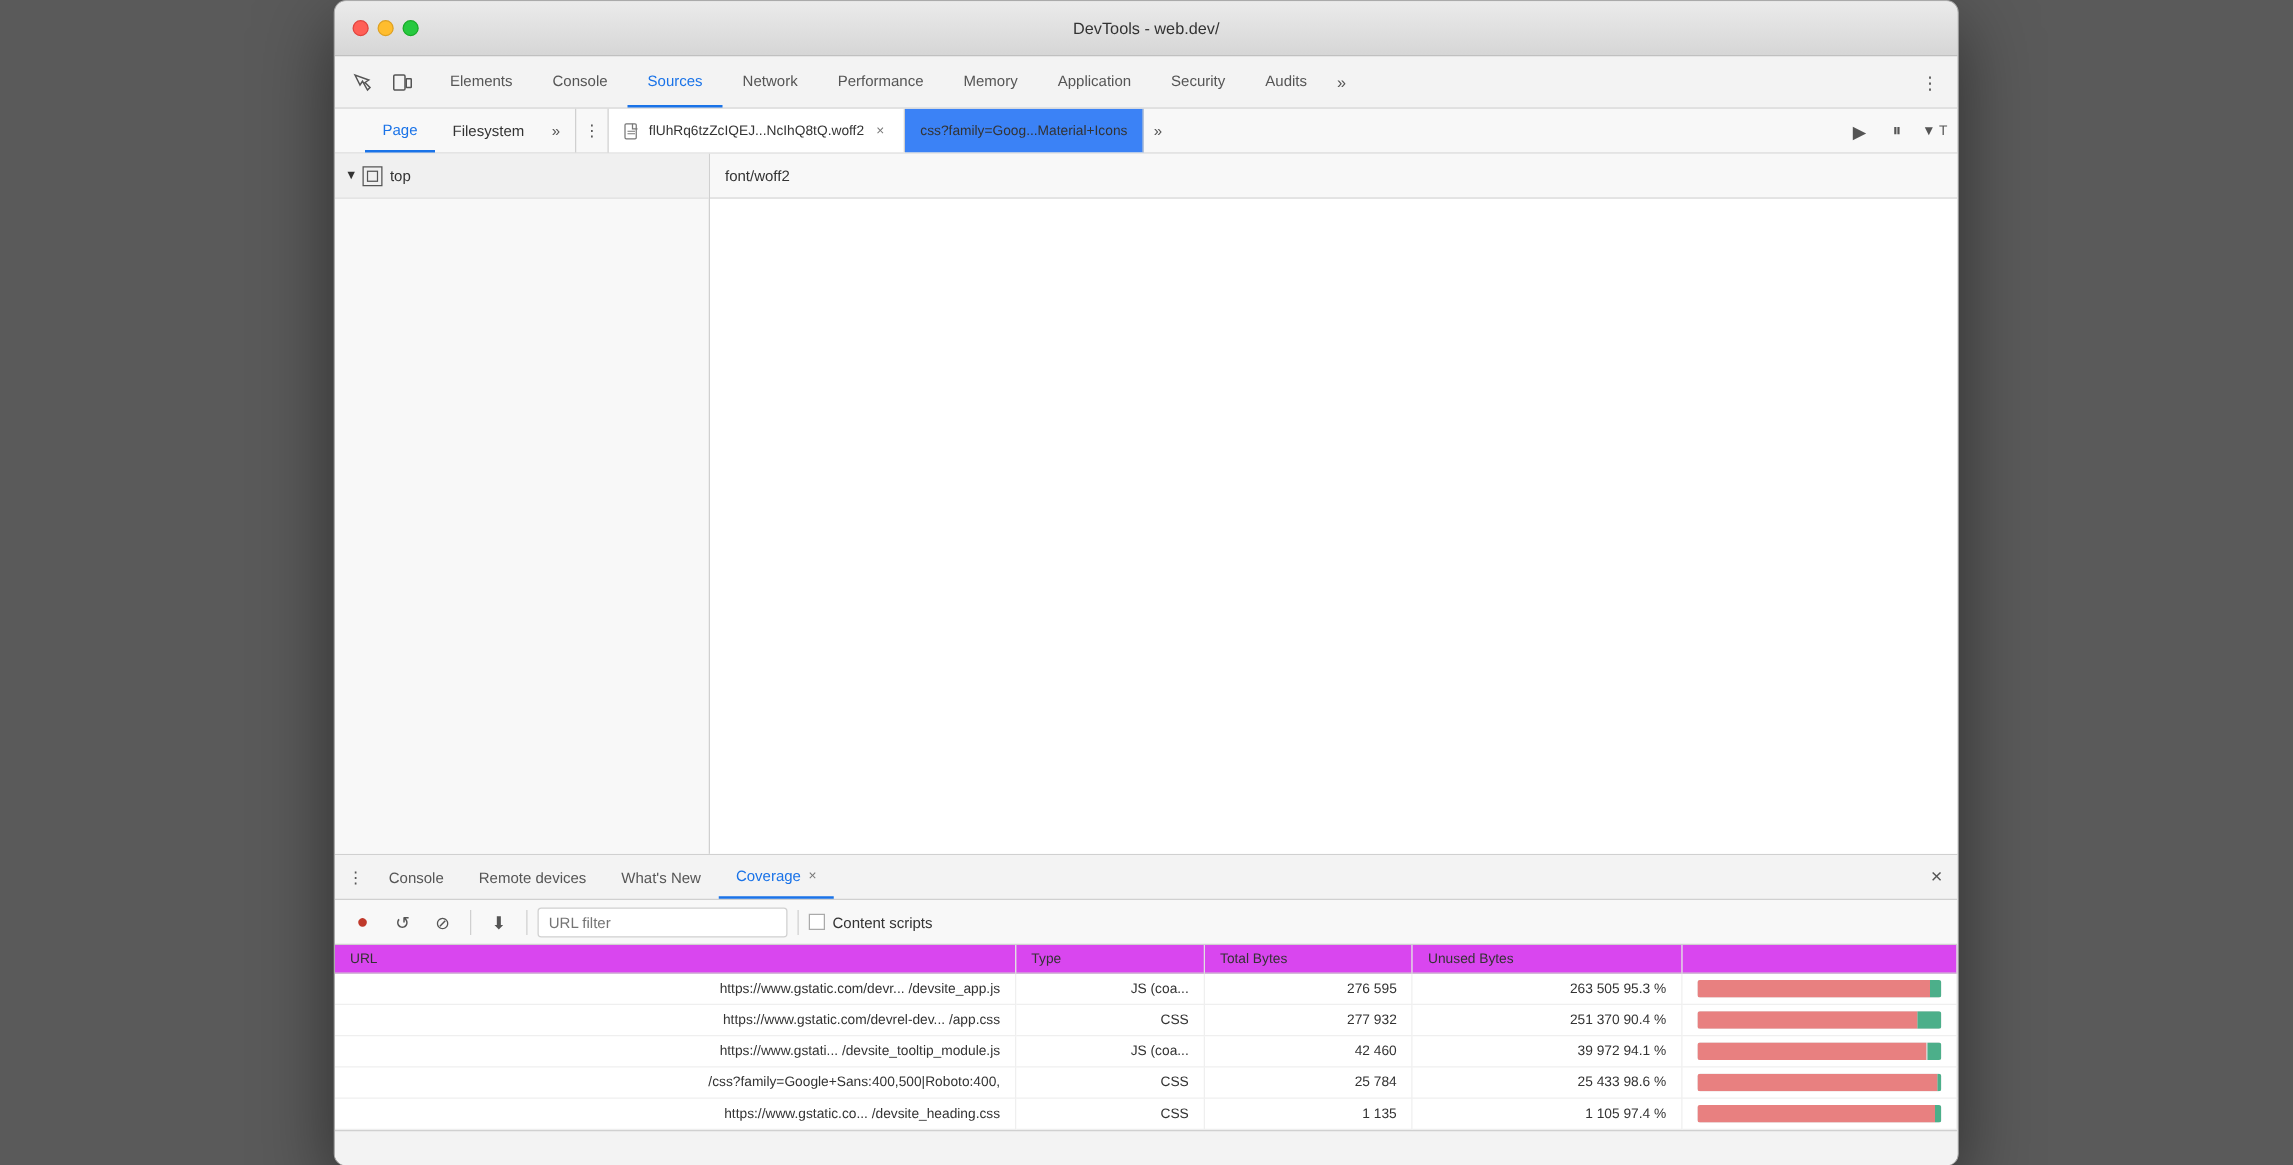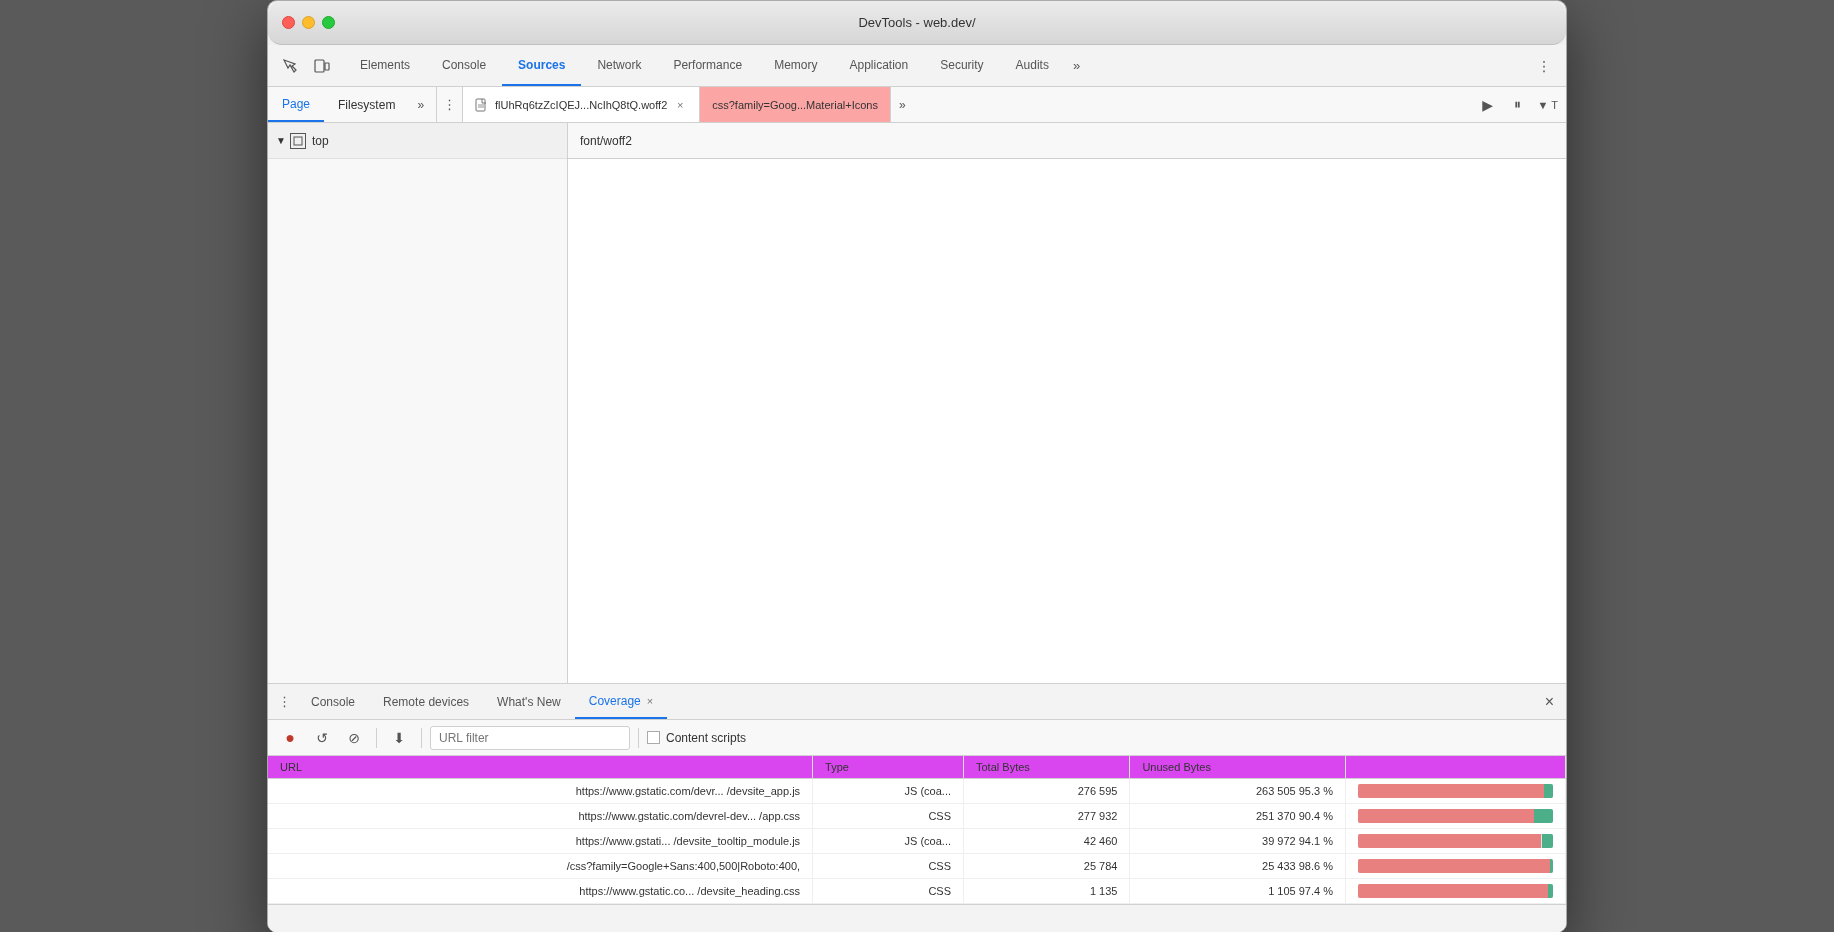--- a/index.html
+++ b/index.html
@@ -21,21 +21,20 @@
     }
     
     .title-bar {
       background: linear-gradient(to bottom, #ebebeb, #d6d6d6);
       height: 44px;
       display: flex;
       align-items: center;
       padding: 0 14px;
       border-bottom: 1px solid #c0c0c0;
       position: relative;
-      border-radius: 14px;
     }
     .traffic-lights {
       display: flex;
       gap: 7px;
       align-items: center;
     }
     .traffic-light {
       width: 13px;
       height: 13px;
       border-radius: 50%;
@@ -91,21 +90,21 @@
       align-items: center;
       font-size: 12px;
       color: #555;
       cursor: pointer;
       border-bottom: 2px solid transparent;
       white-space: nowrap;
     }
     .devtools-tab.active {
       color: #1a73e8;
       border-bottom: 2px solid #1a73e8;
-      font-weight: 700;
+      font-weight: 400;
     }
     .devtools-tab-more {
       padding: 0 8px;
       height: 100%;
       display: flex;
       align-items: center;
       font-size: 13px;
       color: #555;
       cursor: pointer;
     }
@@ -123,20 +122,21 @@
       align-items: center;
       height: 36px;
       padding: 0;
     }
     .sources-sub-tabs {
       display: flex;
       align-items: center;
       height: 100%;
       border-right: 1px solid #d0d0d0;
       padding-right: 4px;
+      margin-left: 24px;
     }
     .sources-sub-tab {
       padding: 0 14px;
       height: 100%;
       display: flex;
       align-items: center;
       font-size: 12px;
       color: #333;
       cursor: pointer;
     }
@@ -174,21 +174,21 @@
       padding: 0 12px;
       height: 100%;
       display: flex;
       align-items: center;
       font-size: 11px;
       color: #333;
       cursor: pointer;
       border-right: 1px solid #d0d0d0;
       white-space: nowrap;
       gap: 6px;
-      background: #fca5a5;
+      background: #3b82f6;
     }
     .file-tab.active { background: #fff; }
     .file-tab-close {
       width: 14px;
       height: 14px;
       display: flex;
       align-items: center;
       justify-content: center;
       border-radius: 2px;
       font-size: 11px;

